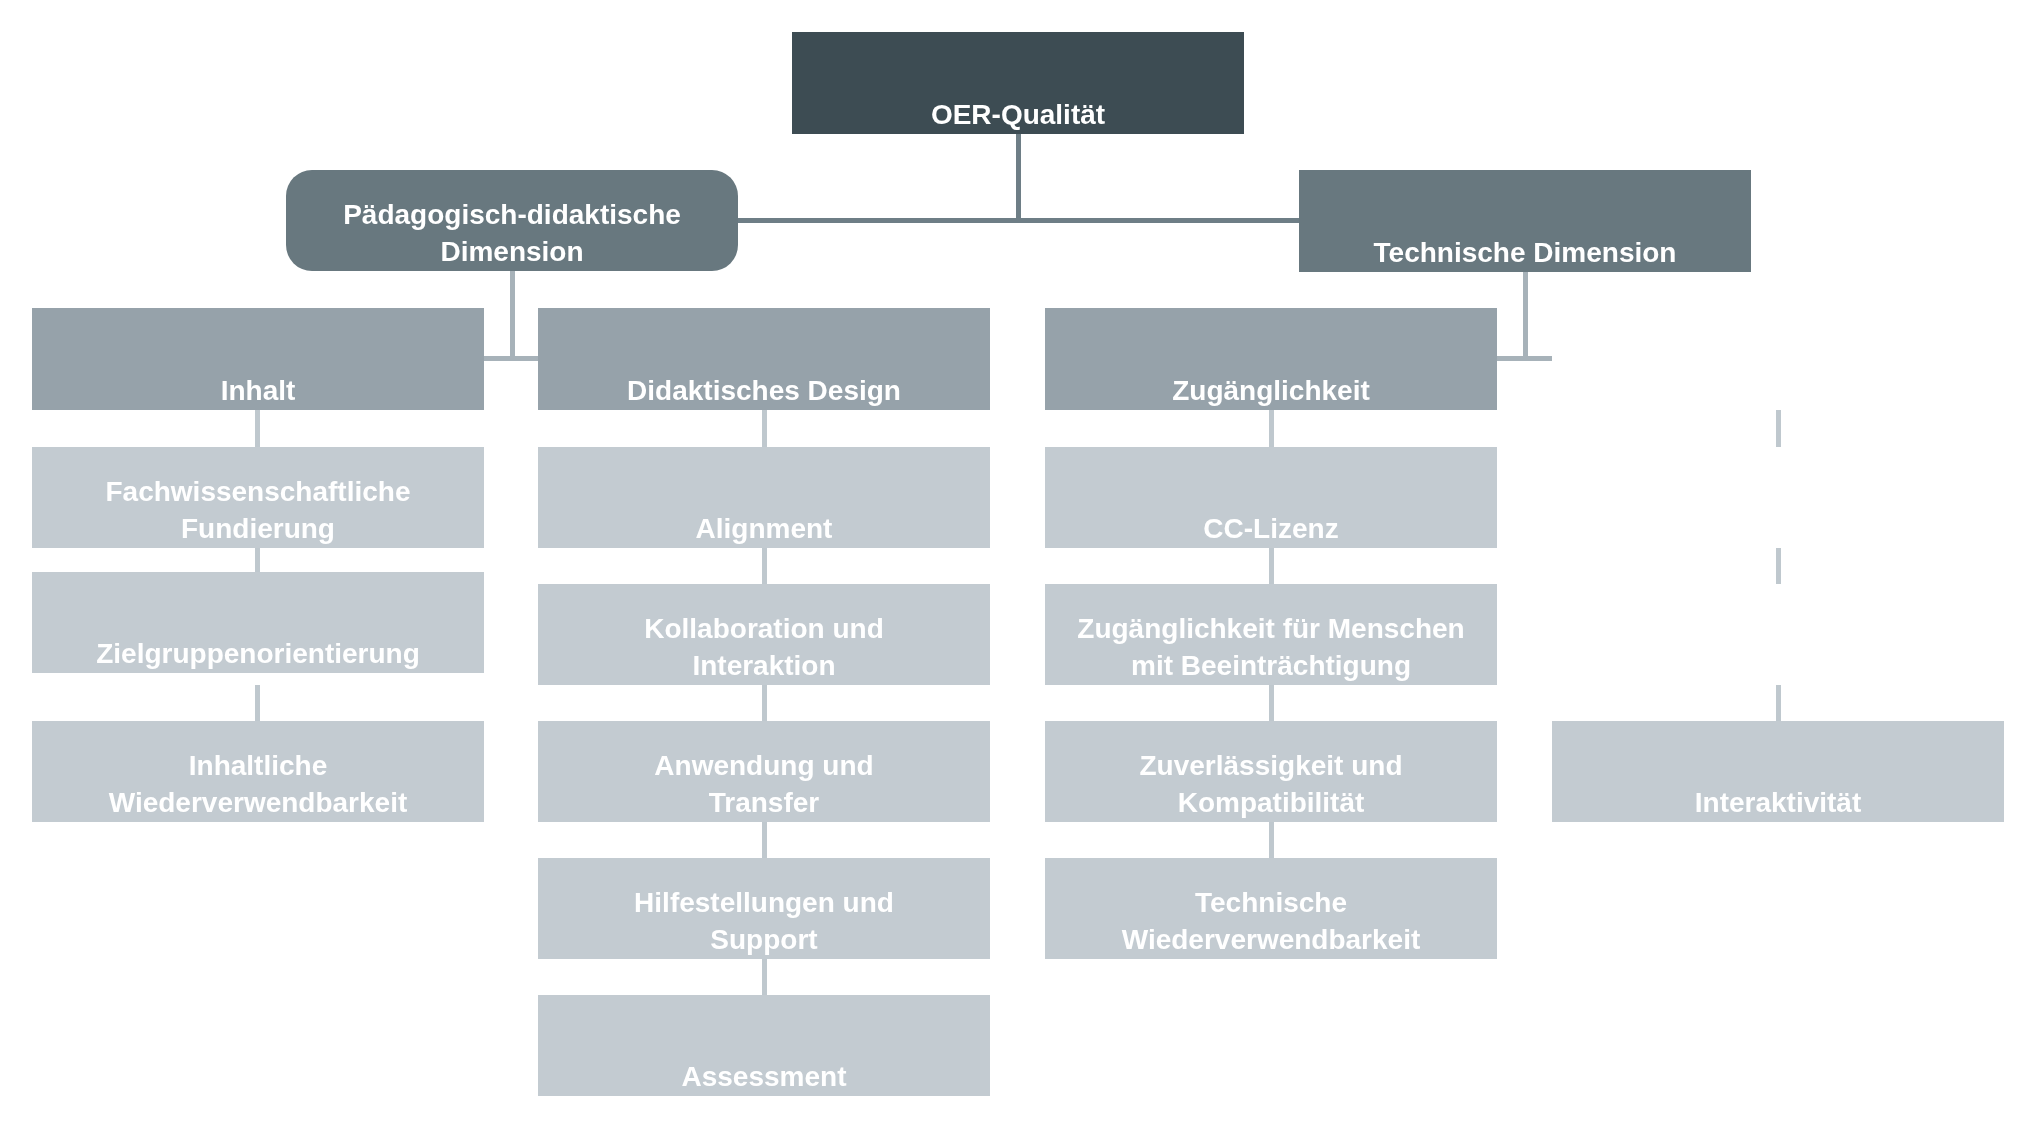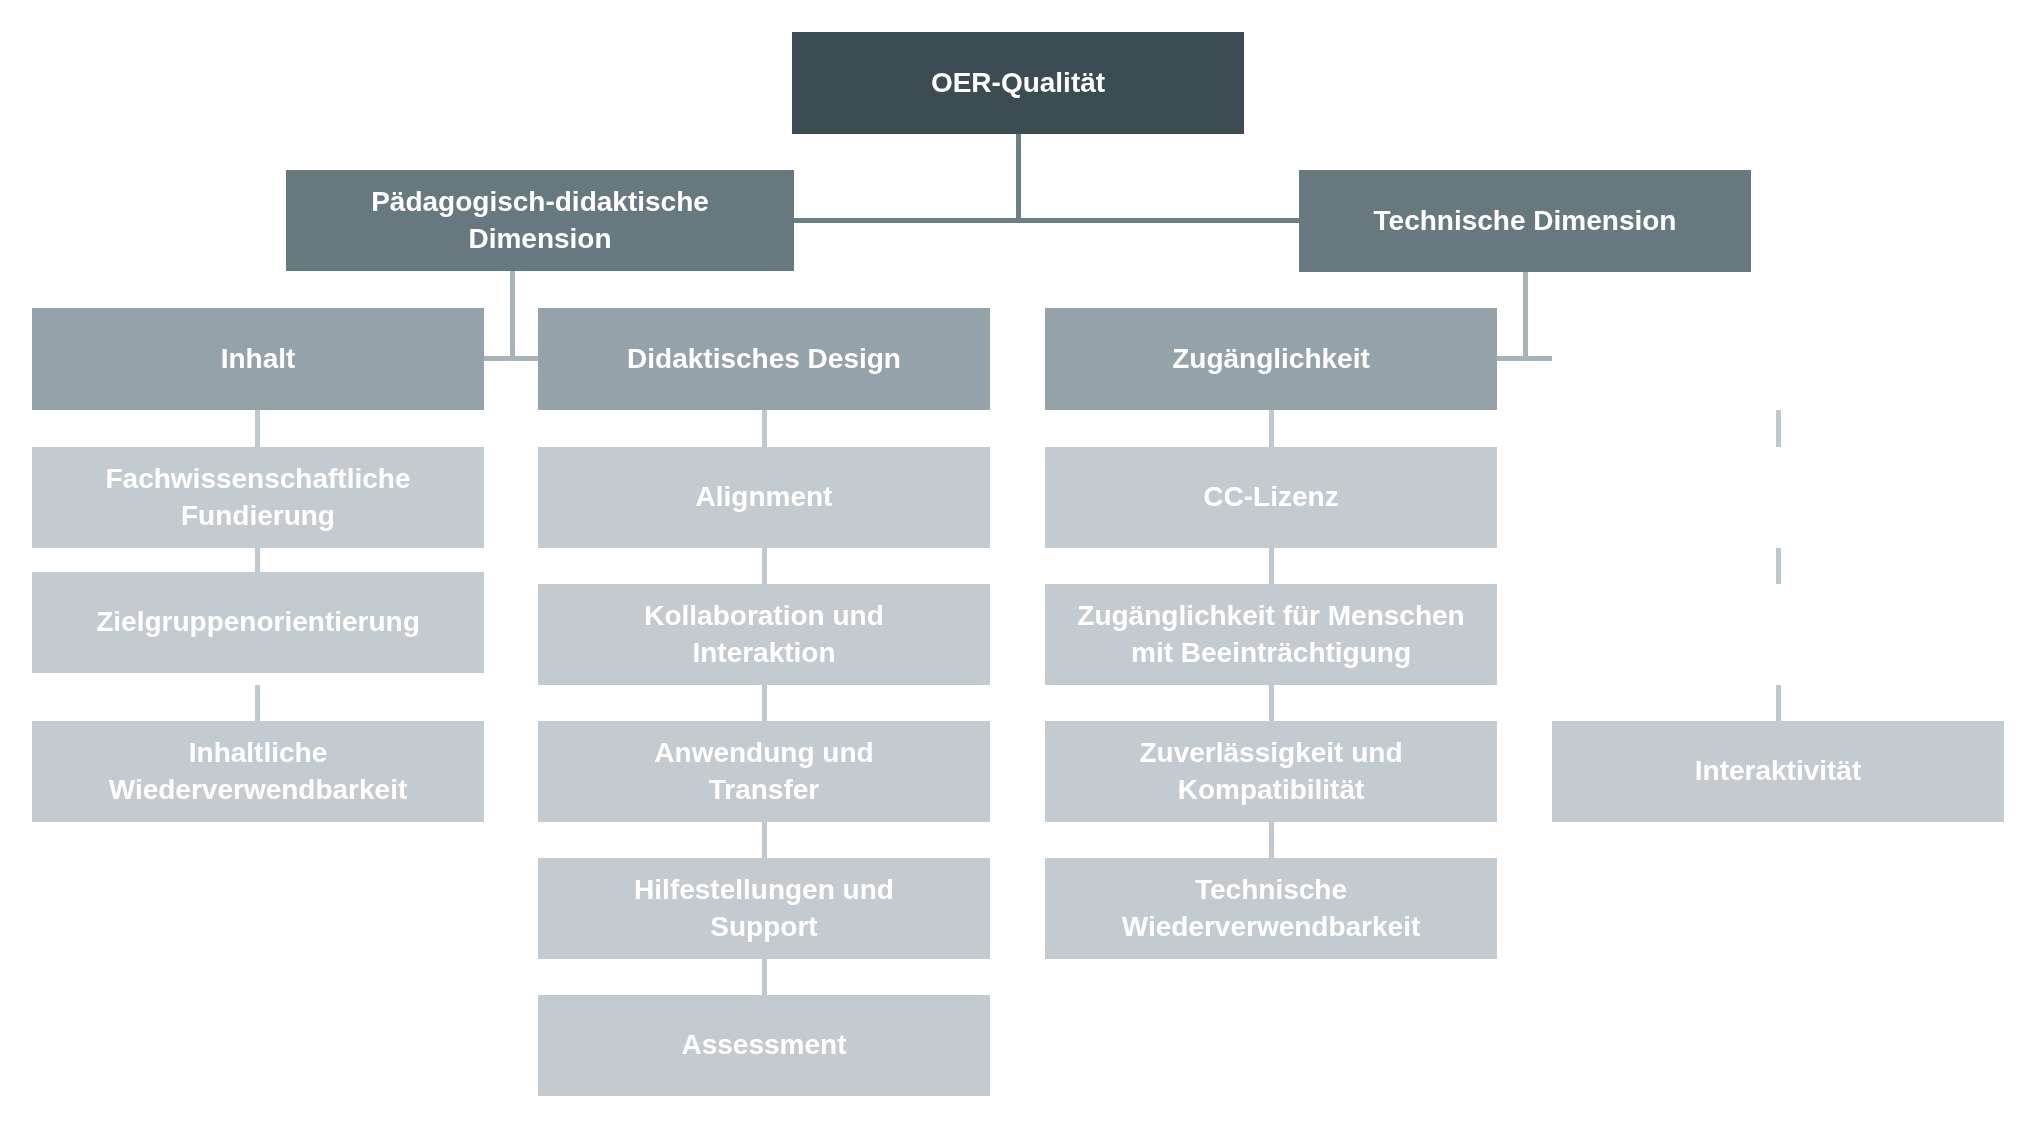--- a/index.html
+++ b/index.html
@@ -11,21 +11,21 @@
     position: relative;
     width: 2044px;
     height: 1132px;
     background: #ffffff;
     font-family: "Liberation Sans", "DejaVu Sans", sans-serif;
     overflow: hidden;
   }
   .box {
     position: absolute;
     display: flex;
-    align-items: center;
+    align-items: flex-end;
     justify-content: center;
     text-align: center;
     color: #ffffff;
     font-weight: bold;
     font-size: 28px;
     line-height: 1.32;
     box-sizing: border-box;
     padding: 0 6px;
   }
   .box .label {
@@ -71,21 +71,21 @@
   <div class="line line-light" style="left:1269px; top:822px; width:5px; height:36px;"></div>
 
   <div class="line line-light" style="left:1776px; top:410px; width:5px; height:37px;"></div>
   <div class="line line-light" style="left:1776px; top:548px; width:5px; height:36px;"></div>
   <div class="line line-light" style="left:1776px; top:685px; width:5px; height:36px;"></div>
 
   <div class="box box-root" style="left:792px; top:32px; width:452px; height:102px;">
     <span class="label">OER-Qualität</span>
   </div>
 
-  <div class="box box-dim" style="left:286px; top:170px; width:508px; height:101px;">
+  <div class="box box-dim" style="left:286px; top:170px; width:452px; height:101px;border-radius:26px;">
     <span class="label">Pädagogisch-didaktische
 Dimension</span>
   </div>
   <div class="box box-dim" style="left:1299px; top:170px; width:452px; height:102px;">
     <span class="label">Technische Dimension</span>
   </div>
 
   <div class="box box-cat" style="left:32px; top:308px; width:452px; height:102px;">
     <span class="label">Inhalt</span>
   </div>

